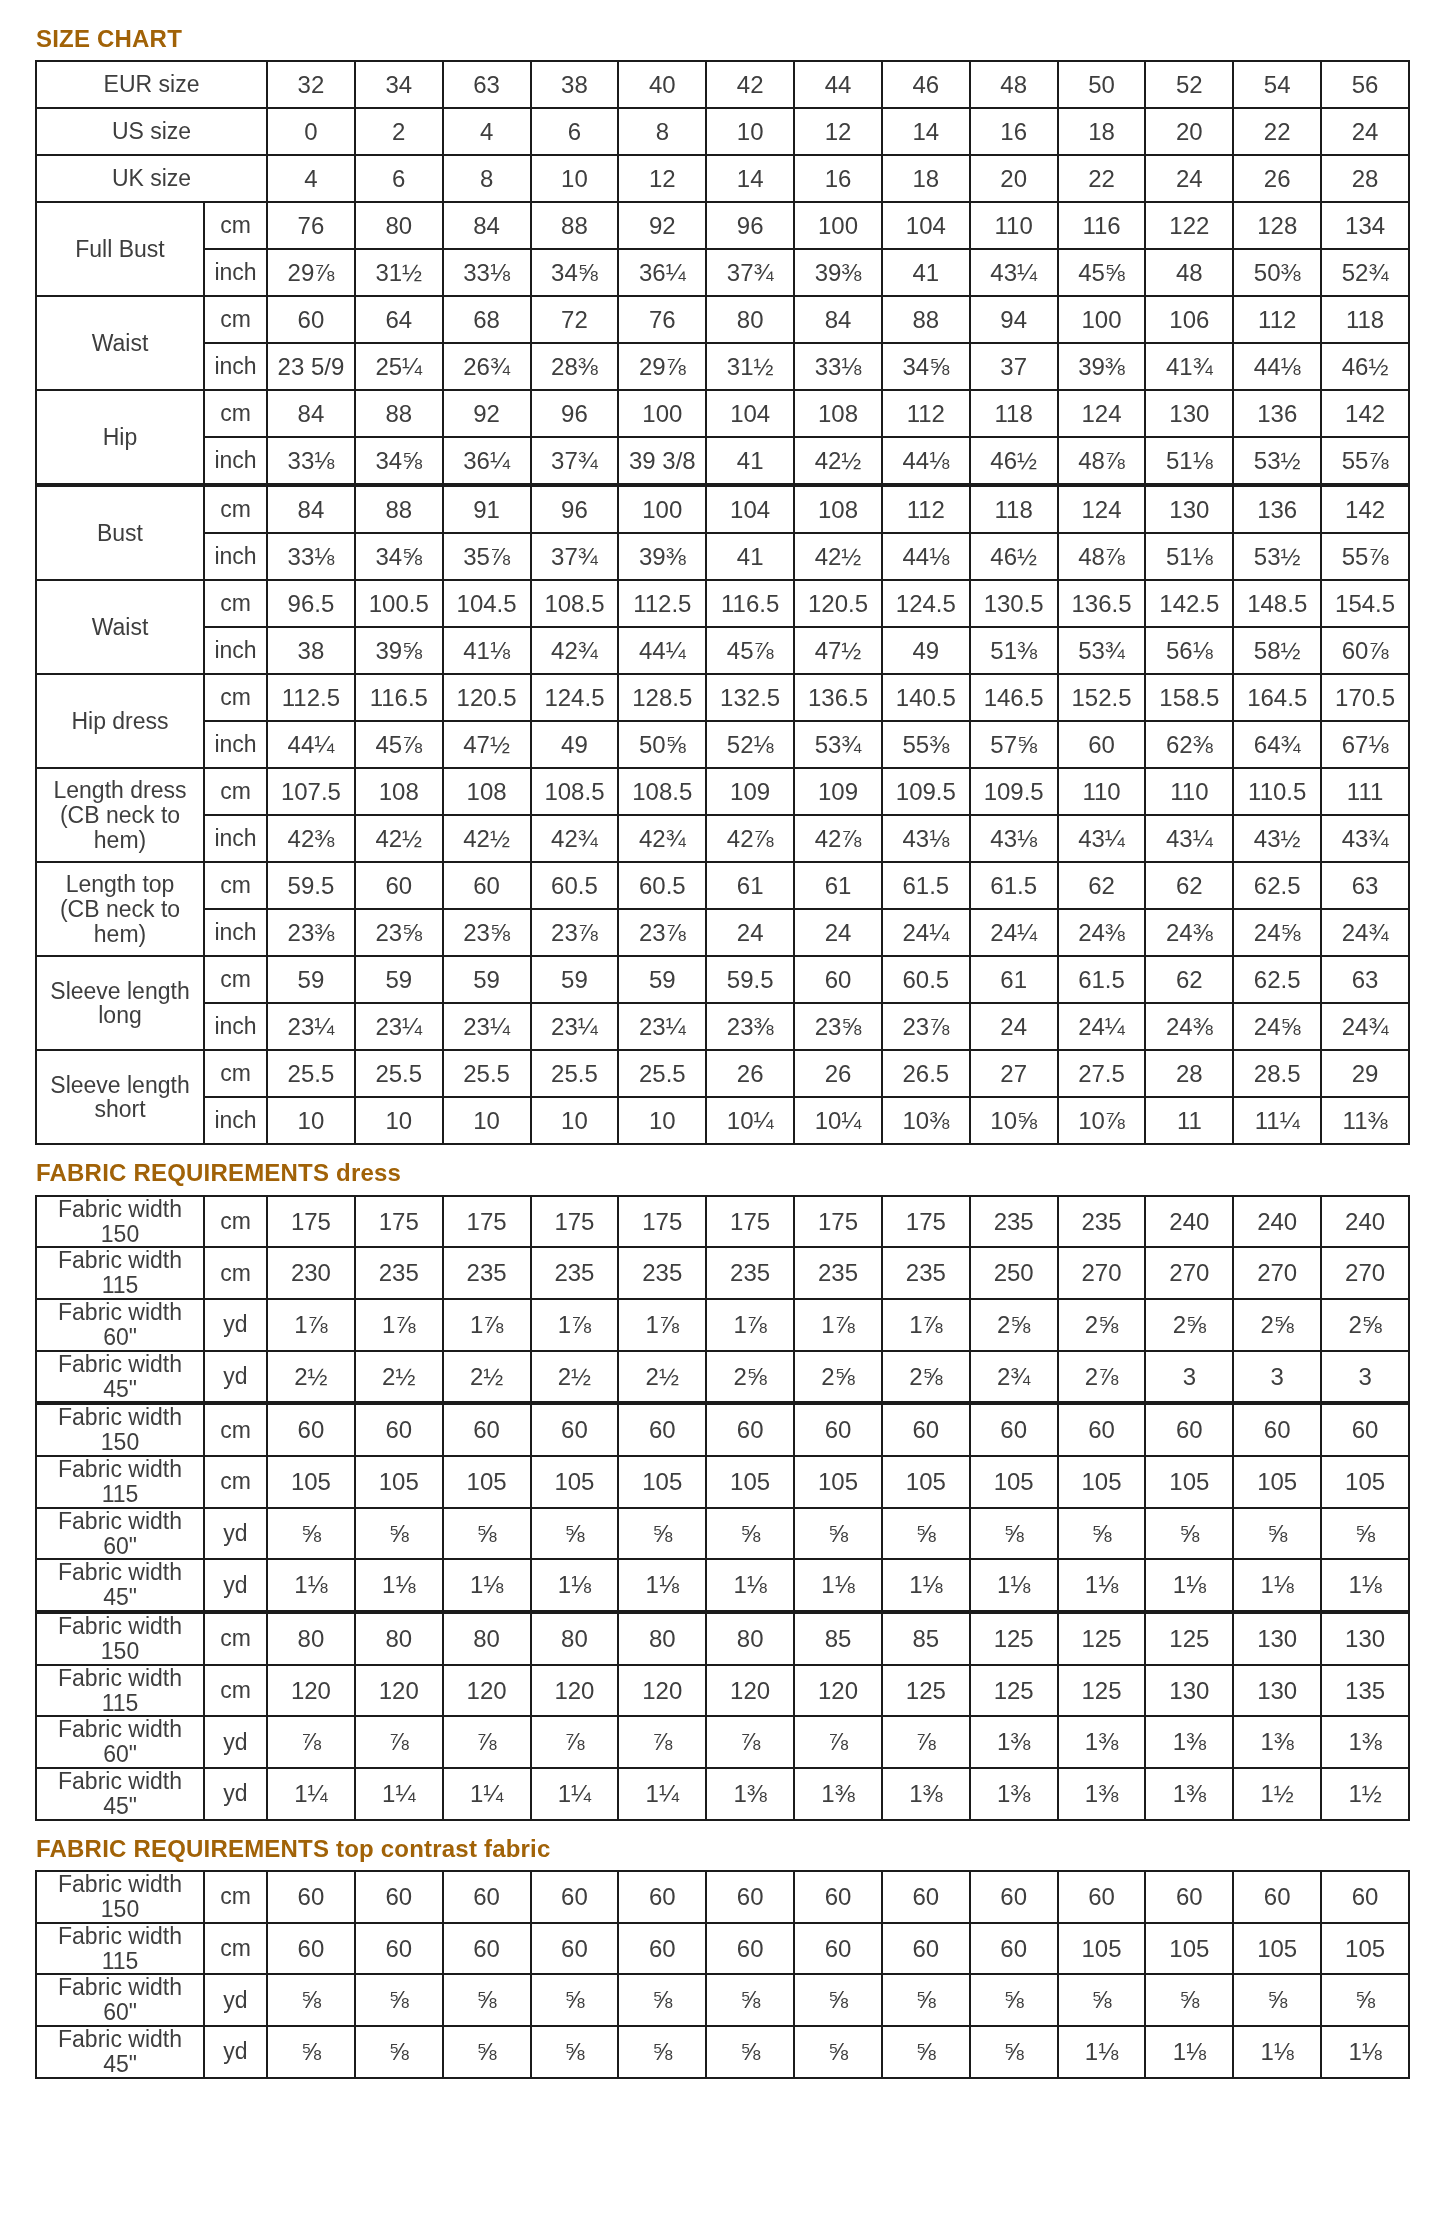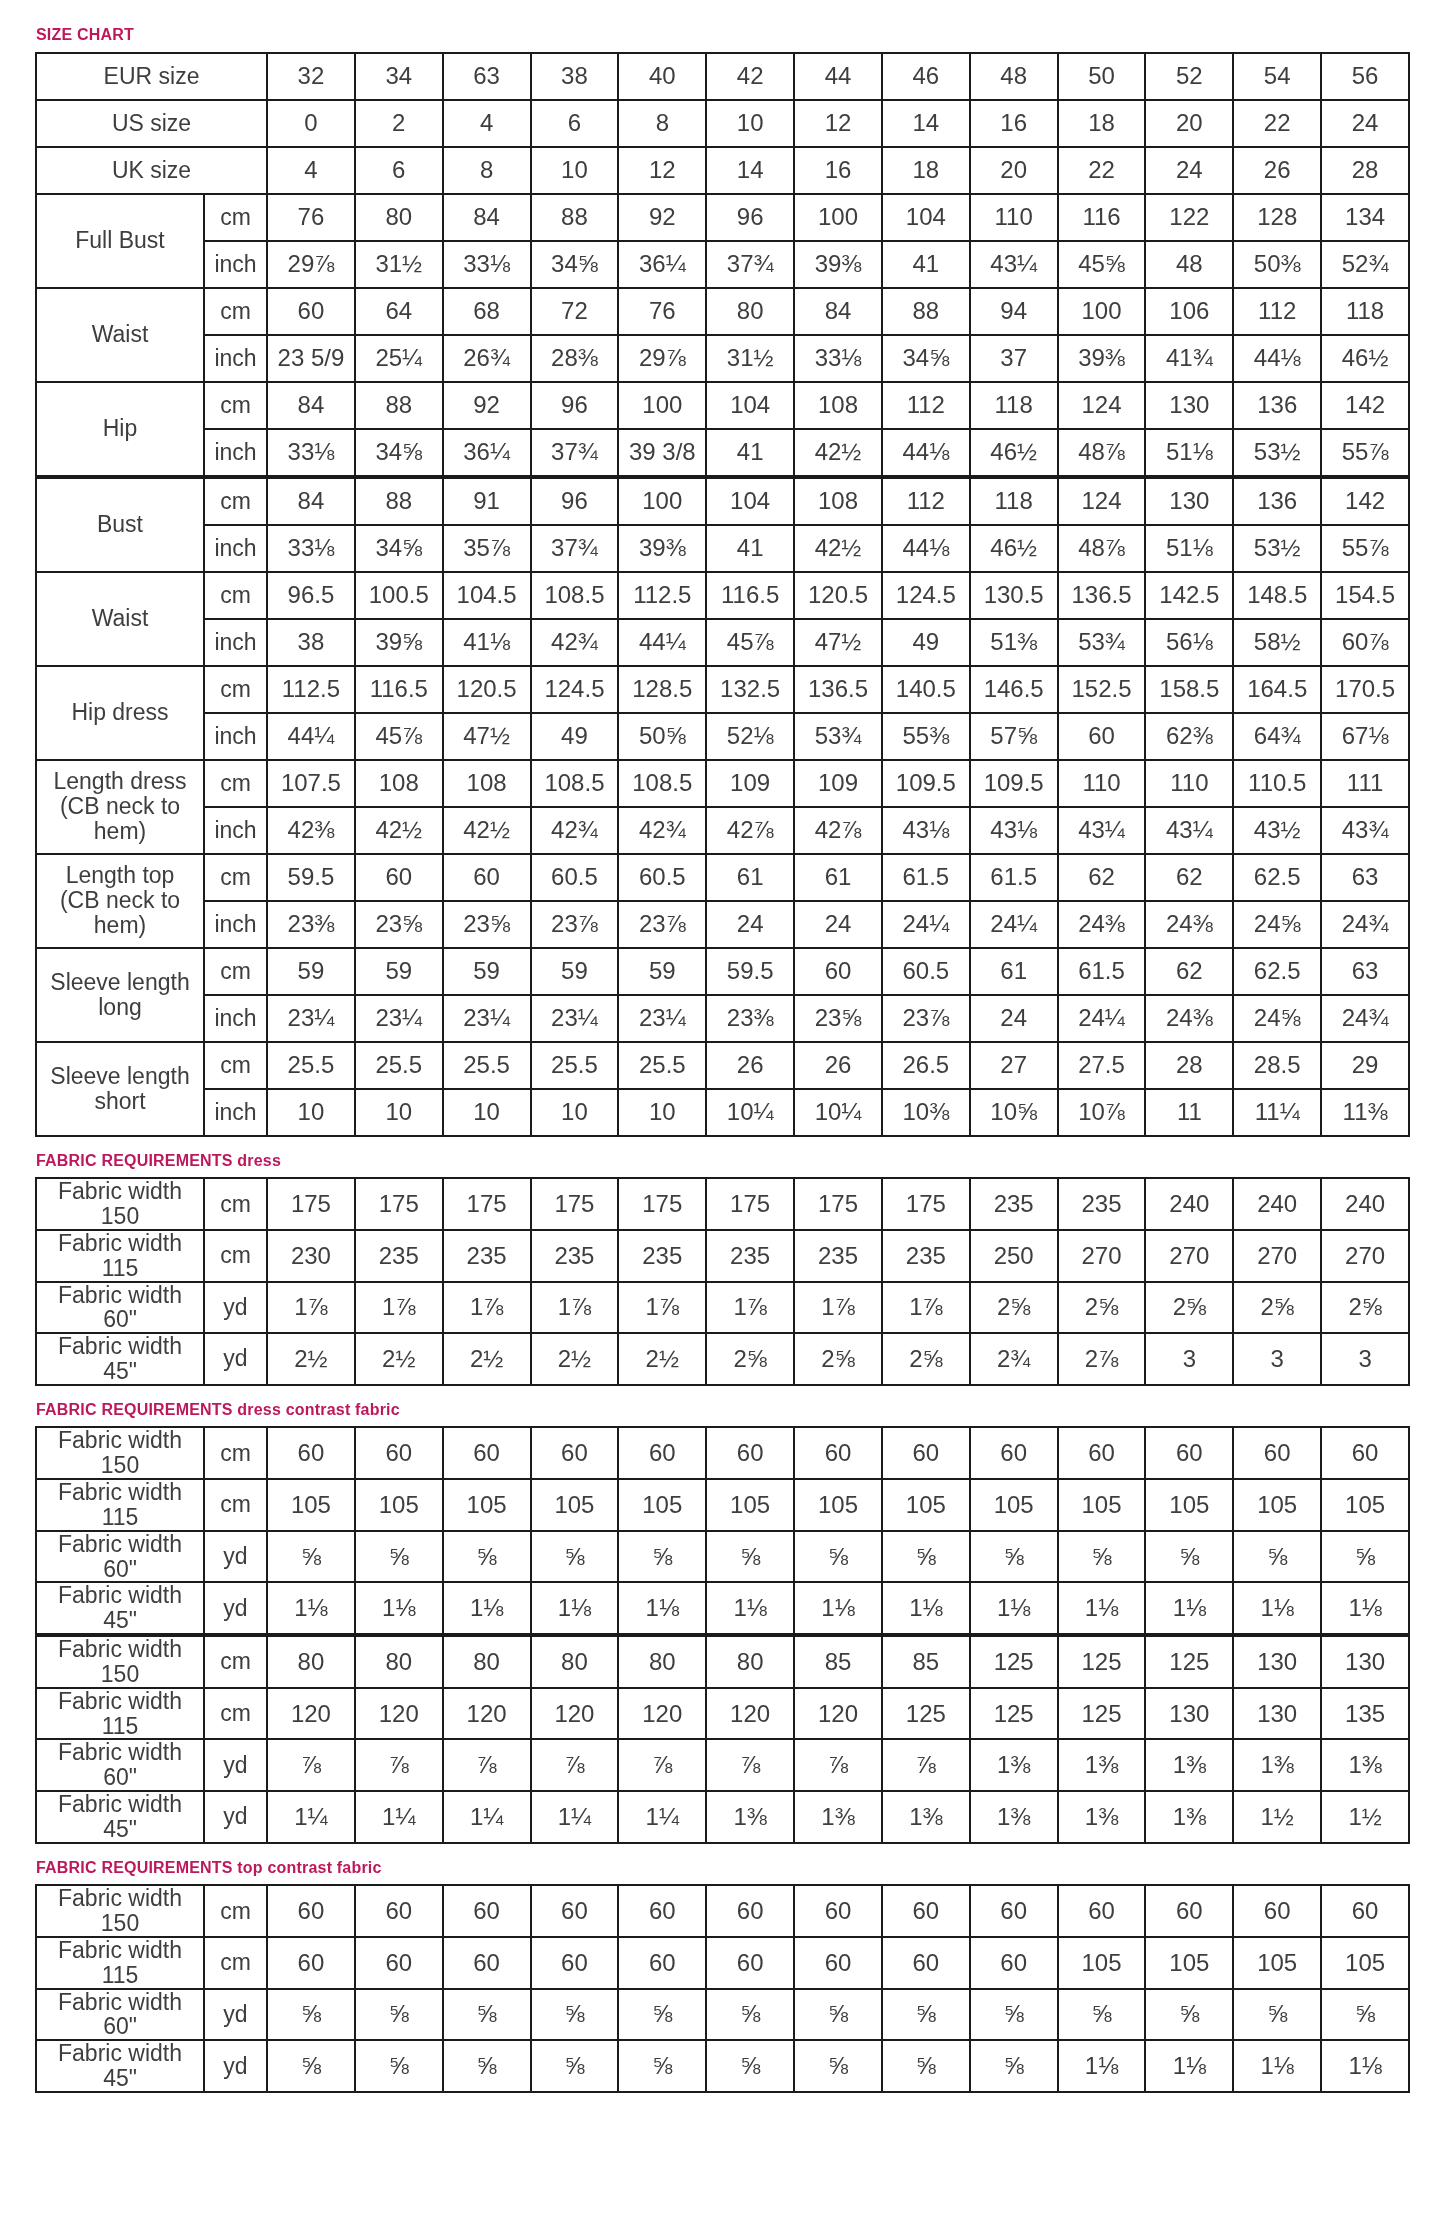--- a/index.html
+++ b/index.html
@@ -8,22 +8,22 @@
   }
   body {
     width: 1445px;
     height: 2226px;
     box-sizing: border-box;
     padding: 24px 35px 20px 35px;
     font-family: "Liberation Sans", sans-serif;
   }
   .section-title {
     font-weight: bold;
-    font-size: 16px;
-    color: #be185d;
+    font-size: 24px;
+    color: #a16207;
     letter-spacing: 0.2px;
     margin: 15px 0 8px 1px;
     line-height: 1.1;
   }
   .section-title:first-child { margin-top: 2px; }
   table.size-table {
     border-collapse: collapse;
     width: 100%;
     table-layout: fixed;
     border: 2px solid #0c4a6e;
@@ -558,21 +558,20 @@
           <td class="val">2⅝</td>
           <td class="val">2⅝</td>
           <td class="val">2¾</td>
           <td class="val">2⅞</td>
           <td class="val">3</td>
           <td class="val">3</td>
           <td class="val">3</td>
         </tr>
       </tbody>
     </table>
-    <div class="section-title">FABRIC REQUIREMENTS dress contrast fabric</div>
     <table class="size-table">
       <colgroup>
         <col style="width: 168px;">
         <col style="width: 63px;">
         <col>
         <col>
         <col>
         <col>
         <col>
         <col>

